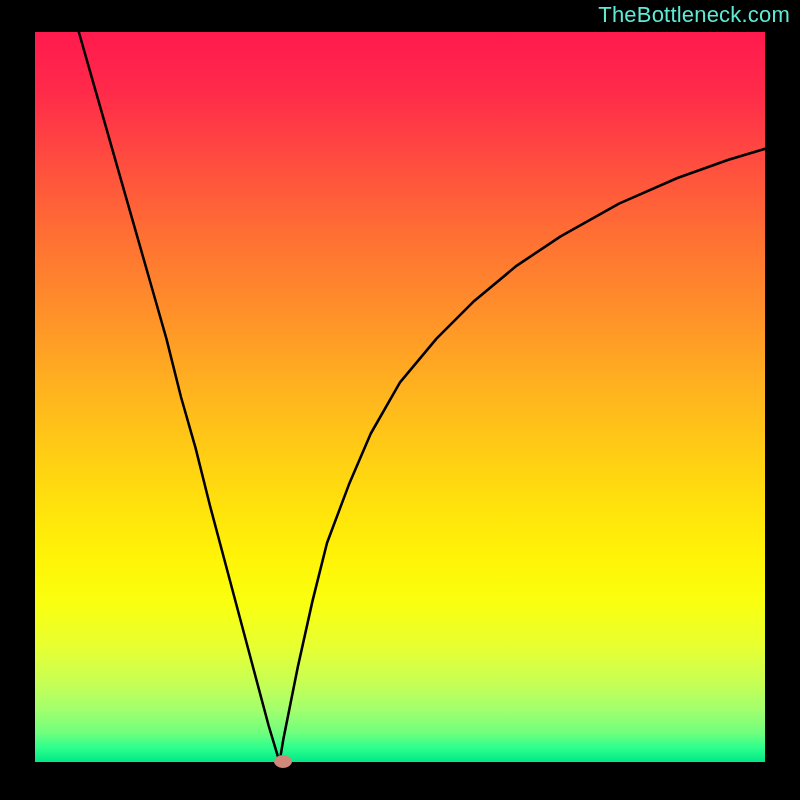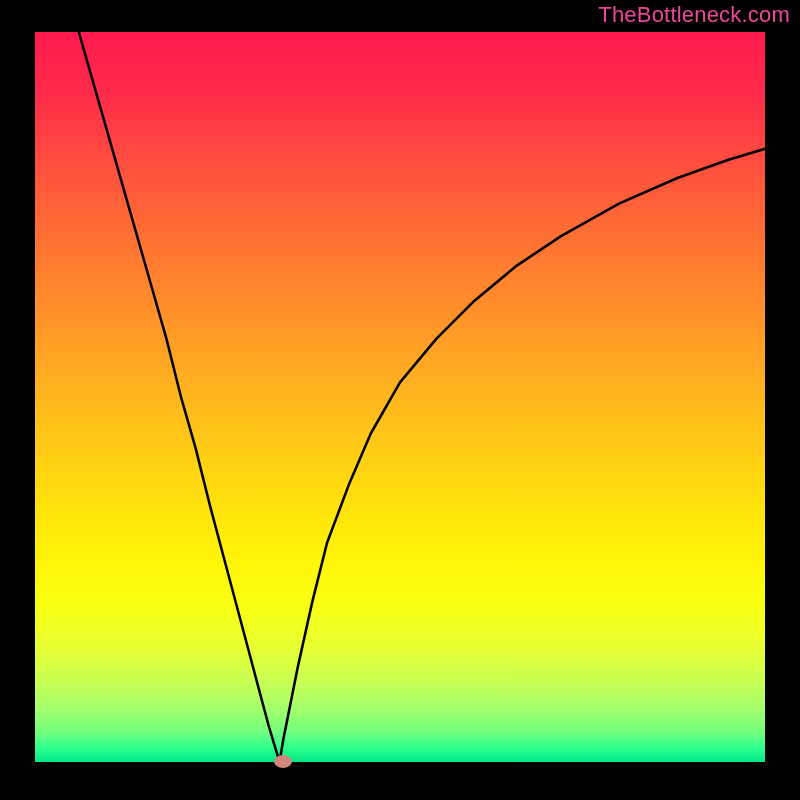--- a/index.html
+++ b/index.html
@@ -8,21 +8,21 @@
   .frame {
     width: 800px;
     height: 800px;
     background: #000;
     position: relative;
   }
   .watermark {
     position: absolute;
     top: 2px;
     right: 10px;
-    color: #ec4899;
+    color: #5eead4;
     font-size: 22px;
     z-index: 5;
     font-weight: 400;
     letter-spacing: 0.2px;
   }
   .plot-area {
     position: absolute;
     left: 35px;
     top: 32px;
     width: 730px;

